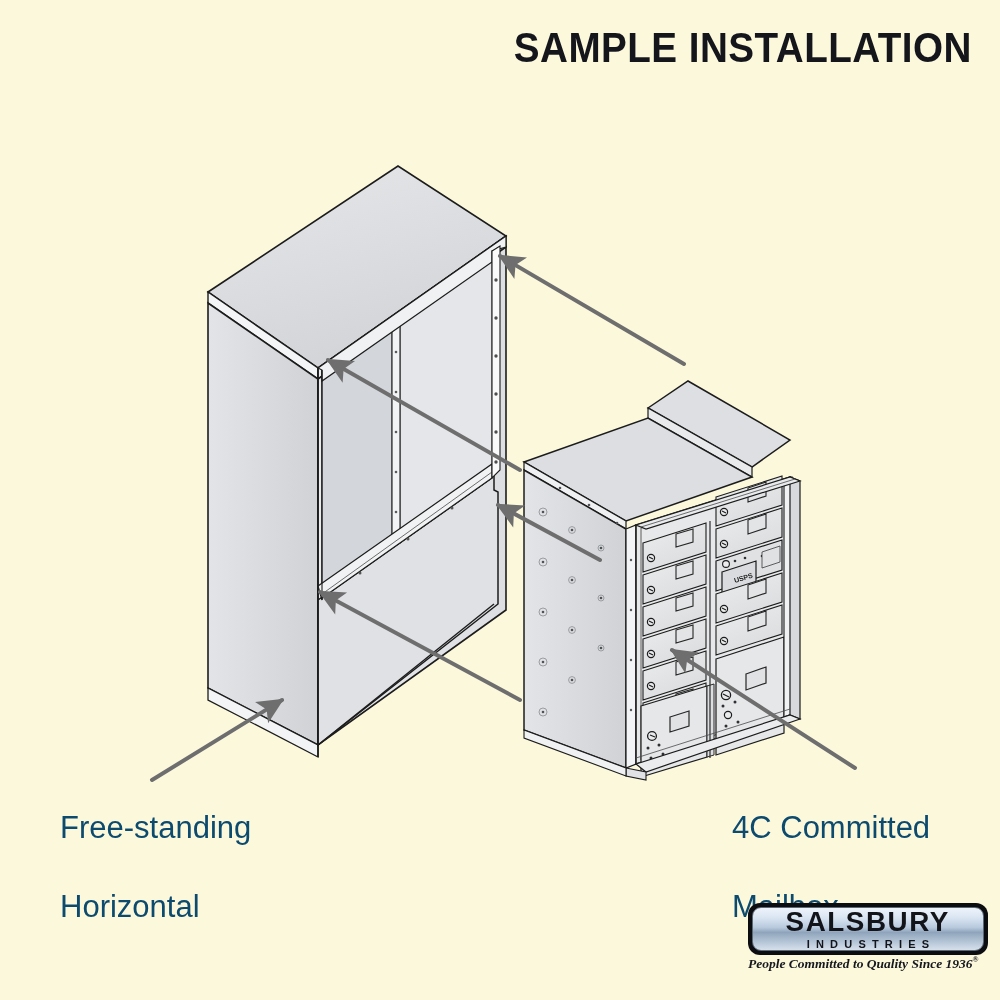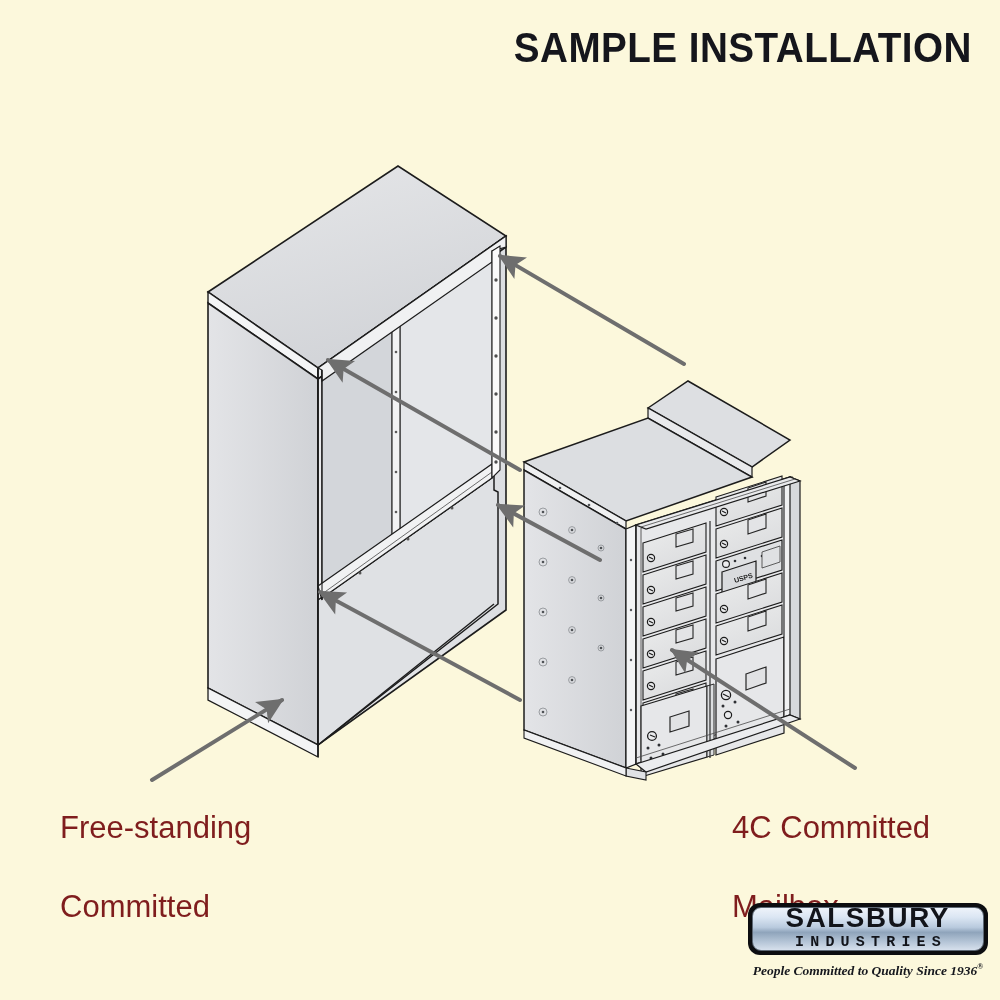--- a/index.html
+++ b/index.html
@@ -31,21 +31,21 @@
     color: #15161c;
     transform: scaleX(0.92);
     transform-origin: right center;
     white-space: nowrap;
   }
   .callout {
     position: absolute;
     font-family: "Liberation Sans", sans-serif;
     font-size: 31px;
     line-height: 1.28;
-    color: #7f1d1d;
+    color: #0c4a6e;
     white-space: pre-line;
   }
   #callout-enclosure { left: 60px; top: 768px; }
   #callout-mailbox   { left: 732px; top: 768px; }
 
   
   .logo-wrap {
     position: absolute;
     left: 748px;
     top: 903px;
@@ -82,33 +82,32 @@
   .logo-main {
     font-family: "Liberation Sans", sans-serif;
     font-weight: bold;
     font-size: 27px;
     letter-spacing: 1.5px;
     color: #12141a;
     line-height: 1;
     transform: scaleX(1.03);
   }
   .logo-sub {
-    font-family: Liberation Mono, monospace;
+    font-family: Liberation Sans, sans-serif;
     font-weight: bold;
-    font-size: 15px;
+    font-size: 11px;
     letter-spacing: 6.2px;
     color: #12141a;
     line-height: 1;
     margin-top: 3px;
     padding-left: 6px;
   }
   .logo-tag {
-    margin-top: 7px;
     width: 240px;
-    text-align: center;
+    text-align: left;
     font-family: "Liberation Serif", serif;
     font-style: italic;
     font-weight: bold;
     font-size: 13.5px;
     color: #16181e;
     white-space: nowrap;
   }
   .logo-tag sup { font-size: 8px; vertical-align: super; }
 </style>
 </head>
@@ -387,21 +386,21 @@
       <line x1="520" y1="700" x2="320" y2="592" marker-end="url(#arrowHead)"></line>
 
       <line x1="152" y1="780" x2="282" y2="700" marker-end="url(#arrowHead)"></line>
 
       <line x1="855" y1="768" x2="672" y2="650" marker-end="url(#arrowHead)"></line>
     </g>
   </svg>
 
   <div class="callout" id="callout-enclosure">
     <div>Free-standing</div>
-    <div>Committed</div>
+    <div>Horizontal</div>
   </div>
 
   <div class="callout" id="callout-mailbox">
     <div>4C Committed</div>
     <div>Mailbox</div>
   </div>
 
   <div class="logo-wrap">
     <div class="logo-plate">
       <div class="logo-inner">

